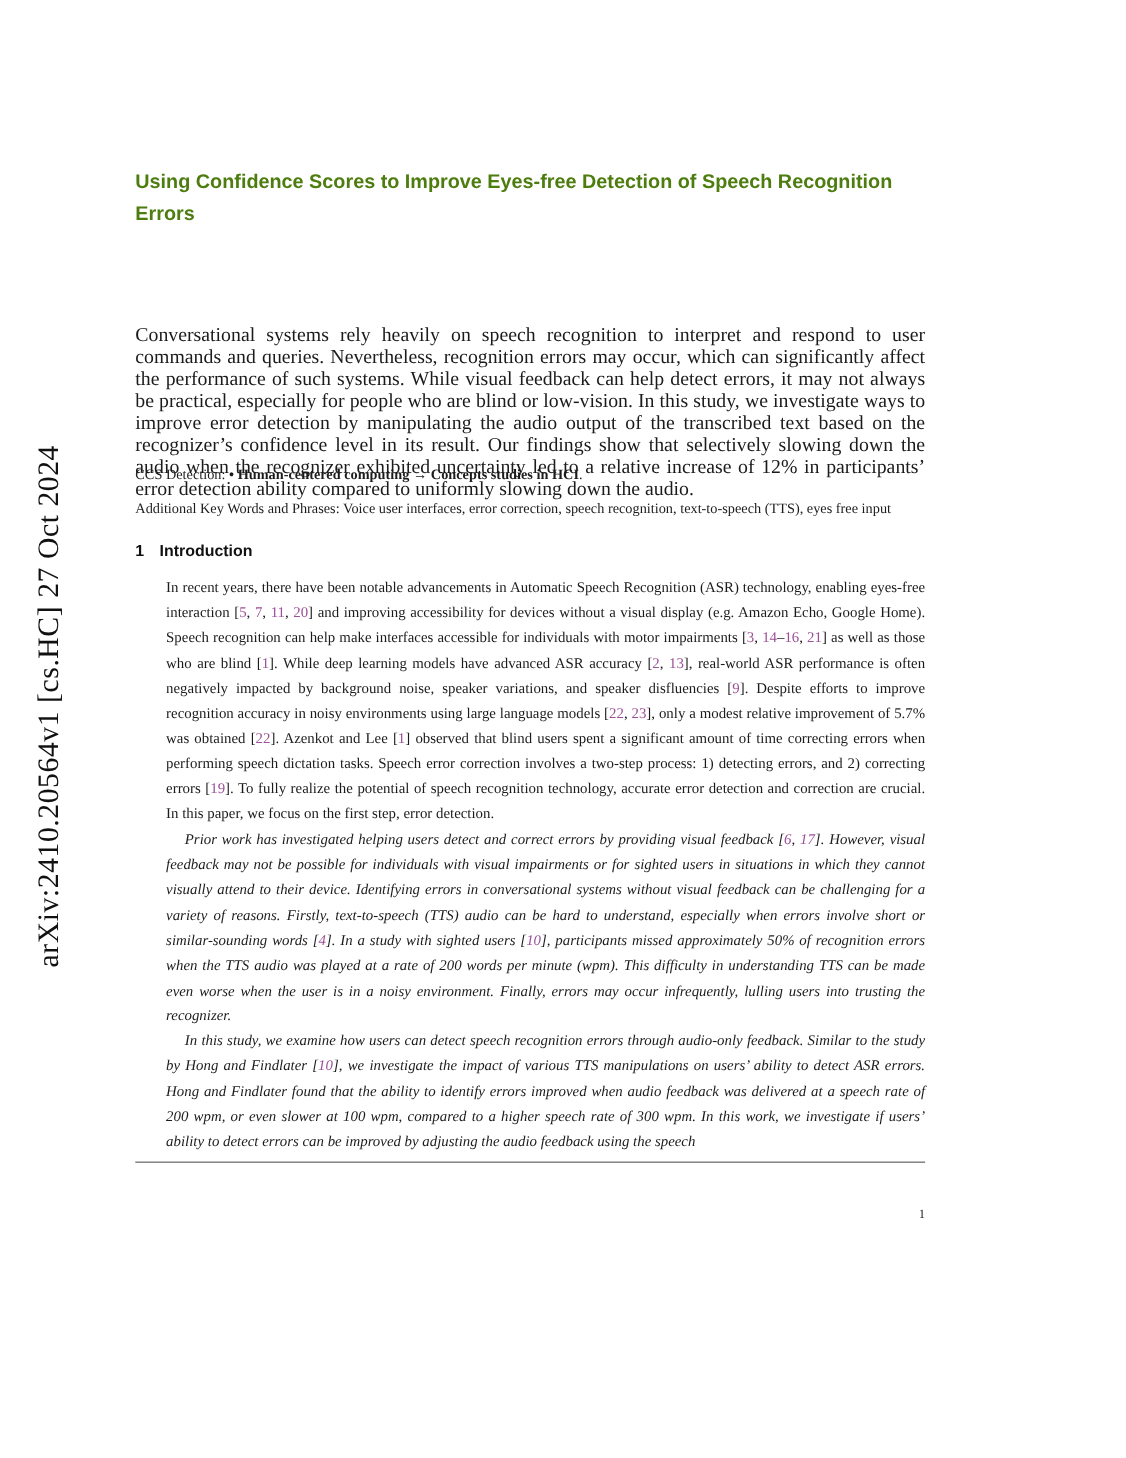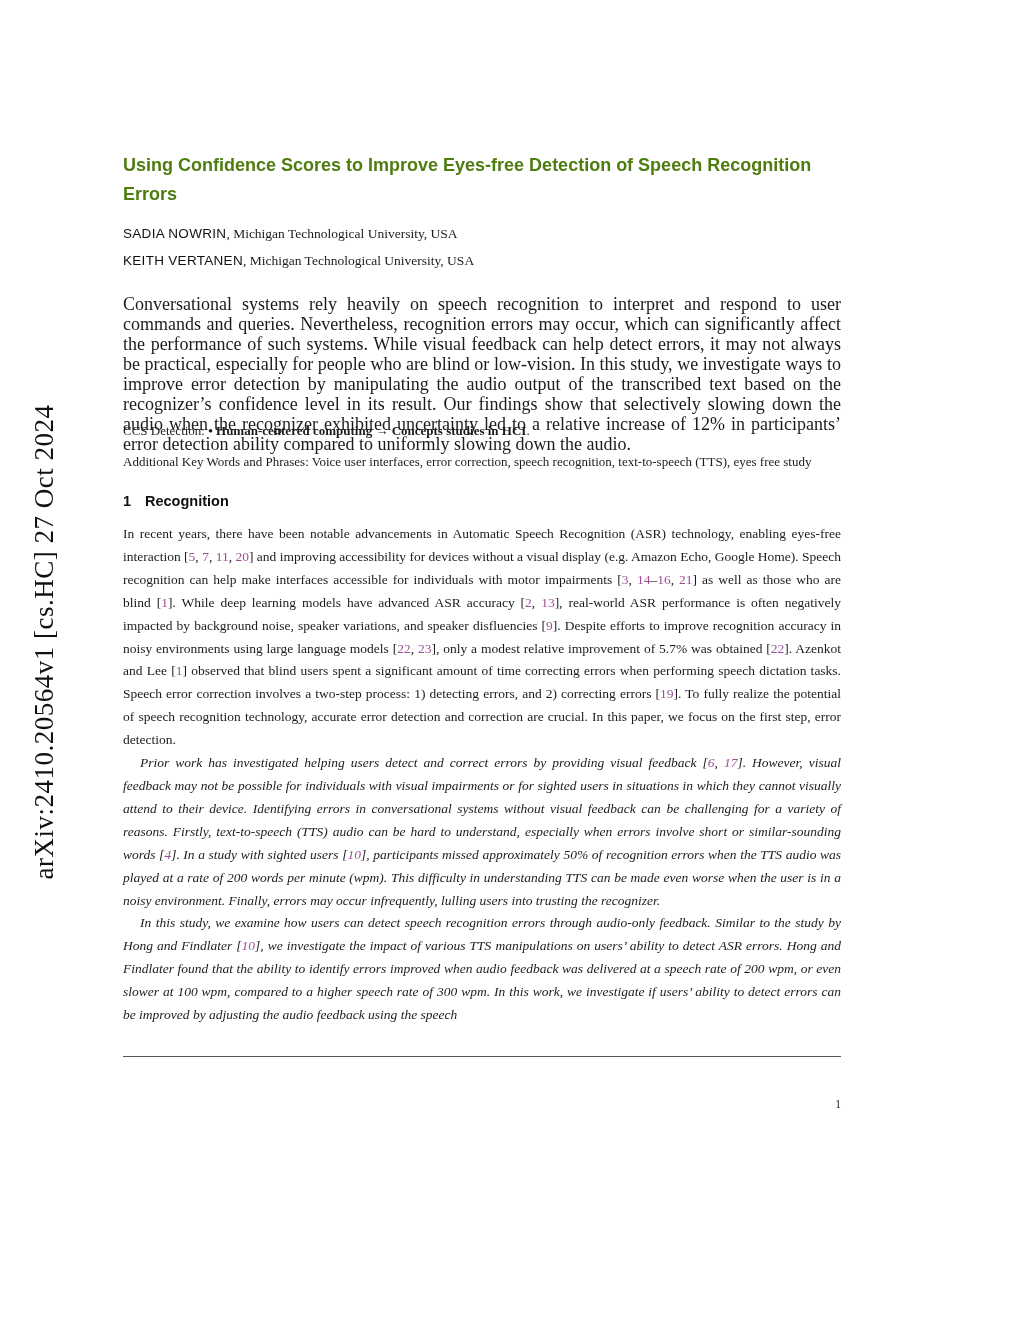--- a/index.html
+++ b/index.html
@@ -67,20 +67,21 @@
     font-size: 14.5px;
     font-weight: bold;
     color: #111;
   }
   .sec-num { display: inline-block; width: 22px; }
   .section-body { top: 523px; }
   .body-para {
     font-size: 13.5px;
     line-height: 22.9px;
     text-align: justify;
+    margin-left: 28px;
   }
   .body-para.indent { text-indent: 17px; font-style: italic; }
   .cite { color: var(--cite, #9b4f96); }
   .bold { font-weight: bold; }
   .footnote-rule {
     top: 1056px;
     height: 0;
     border-top: 0.8px solid #555;
   }
   .contact-footnote {
@@ -97,37 +98,29 @@
 </style>
 </head>
 <body>
 
 <div class="page">
 
   <div class="arxiv-stamp">arXiv:2410.20564v1  [cs.HC]  27 Oct 2024</div>
 
   <h1 class="block title">Using Confidence Scores to Improve Eyes-free Detection of Speech Recognition Errors</h1>
 
-  <div class="block authors">
-    <div class="author-line">
-      <span class="author-name">SADIA NOWRIN</span><span class="author-affil">, Michigan Technological University, USA</span>
-    </div>
-    <div class="author-line">
-      <span class="author-name">KEITH VERTANEN</span><span class="author-affil">, Michigan Technological University, USA</span>
-    </div>
-  </div>
 
   <p class="block abstract">Conversational systems rely heavily on speech recognition to interpret and respond to user commands and queries. Nevertheless, recognition errors may occur, which can significantly affect the performance of such systems. While visual feedback can help detect errors, it may not always be practical, especially for people who are blind or low-vision. In this study, we investigate ways to improve error detection by manipulating the audio output of the transcribed text based on the recognizer’s confidence level in its result. Our findings show that selectively slowing down the audio when the recognizer exhibited uncertainty led to a relative increase of 12% in participants’ error detection ability compared to uniformly slowing down the audio.</p>
 
   <p class="block ccs"><span>CCS Detection: </span><span class="bold">• </span><span class="bold">Human-centered computing</span><span class="bold"> → </span><span class="bold">Concepts studies in HCI</span><span>.</span></p>
 
-  <p class="block keywords">Additional Key Words and Phrases: Voice user interfaces, error correction, speech recognition, text-to-speech (TTS), eyes free study</p>
+  <p class="block keywords">Additional Key Words and Phrases: Voice user interfaces, error correction, speech recognition, text-to-speech (TTS), eyes free input</p>
 
   <h2 class="block section-heading">
-    <span class="sec-num">1</span><span>Recognition</span>
+    <span class="sec-num">1</span><span>Introduction</span>
   </h2>
 
   <div class="block section-body">
     <p class="body-para"><span>In recent years, there have been notable advancements in Automatic Speech Recognition (ASR) technology, enabling eyes-free interaction [</span><span class="cite">5</span><span>, </span><span class="cite">7</span><span>, </span><span class="cite">11</span><span>, </span><span class="cite">20</span><span>] and improving accessibility for devices without a visual display (e.g. Amazon Echo, Google Home). Speech recognition can help make interfaces accessible for individuals with motor impairments [</span><span class="cite">3</span><span>, </span><span class="cite">14</span><span>–</span><span class="cite">16</span><span>, </span><span class="cite">21</span><span>] as well as those who are blind [</span><span class="cite">1</span><span>]. While deep learning models have advanced ASR accuracy [</span><span class="cite">2</span><span>, </span><span class="cite">13</span><span>], real-world ASR performance is often negatively impacted by background noise, speaker variations, and speaker disfluencies [</span><span class="cite">9</span><span>]. Despite efforts to improve recognition accuracy in noisy environments using large language models [</span><span class="cite">22</span><span>, </span><span class="cite">23</span><span>], only a modest relative improvement of 5.7% was obtained [</span><span class="cite">22</span><span>]. Azenkot and Lee [</span><span class="cite">1</span><span>] observed that blind users spent a significant amount of time correcting errors when performing speech dictation tasks. Speech error correction involves a two-step process: 1) detecting errors, and 2) correcting errors [</span><span class="cite">19</span><span>]. To fully realize the potential of speech recognition technology, accurate error detection and correction are crucial. In this paper, we focus on the first step, error detection.</span></p>
     <p class="body-para indent"><span>Prior work has investigated helping users detect and correct errors by providing visual feedback [</span><span class="cite">6</span><span>, </span><span class="cite">17</span><span>]. However, visual feedback may not be possible for individuals with visual impairments or for sighted users in situations in which they cannot visually attend to their device. Identifying errors in conversational systems without visual feedback can be challenging for a variety of reasons. Firstly, text-to-speech (TTS) audio can be hard to understand, especially when errors involve short or similar-sounding words [</span><span class="cite">4</span><span>]. In a study with sighted users [</span><span class="cite">10</span><span>], participants missed approximately 50% of recognition errors when the TTS audio was played at a rate of 200 words per minute (wpm). This difficulty in understanding TTS can be made even worse when the user is in a noisy environment. Finally, errors may occur infrequently, lulling users into trusting the recognizer.</span></p>
     <p class="body-para indent"><span>In this study, we examine how users can detect speech recognition errors through audio-only feedback. Similar to the study by Hong and Findlater [</span><span class="cite">10</span><span>], we investigate the impact of various TTS manipulations on users’ ability to detect ASR errors. Hong and Findlater found that the ability to identify errors improved when audio feedback was delivered at a speech rate of 200 wpm, or even slower at 100 wpm, compared to a higher speech rate of 300 wpm. In this work, we investigate if users’ ability to detect errors can be improved by adjusting the audio feedback using the speech</span></p>
   </div>
 
   <div class="block footnote-rule"></div>
 

